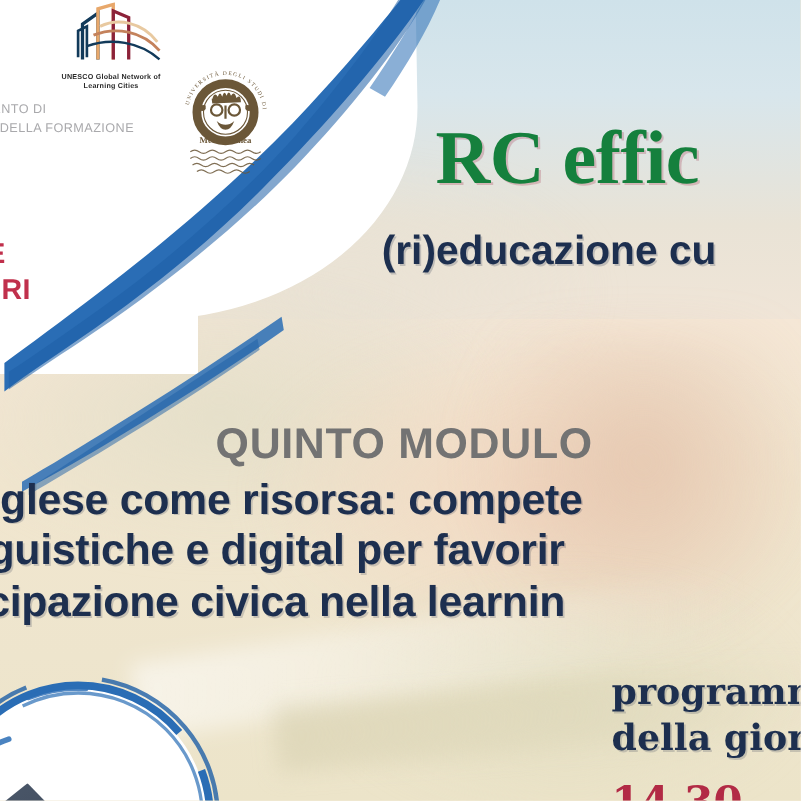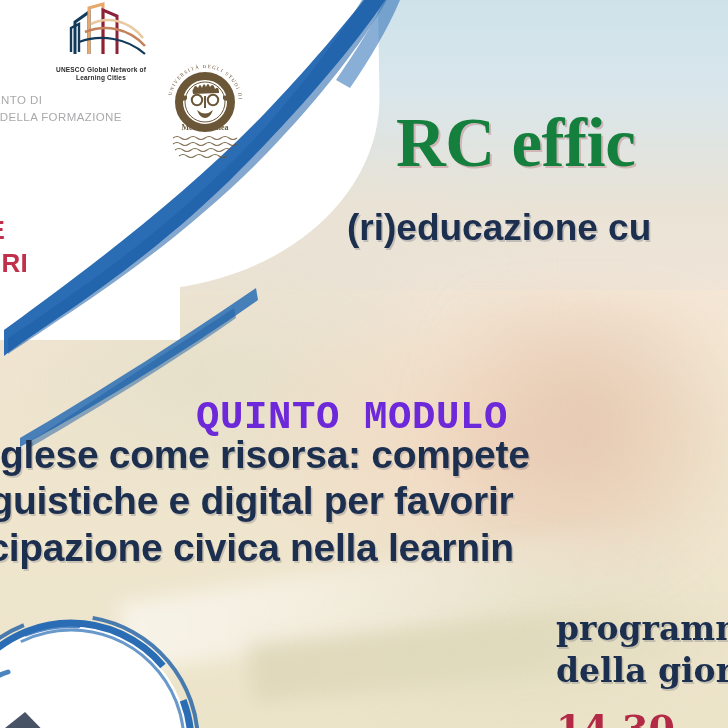--- a/index.html
+++ b/index.html
@@ -101,24 +101,23 @@
   .title-sub{
     position:absolute;left:306px;top:205px;
     font-family:Liberation Sans, sans-serif;font-weight:bold;
     color:#1d2f4f;font-size:37px;line-height:1.22;white-space:nowrap;
     text-shadow:1.5px 1.5px 0 rgba(20,35,65,.2);
     margin-left:41px;
   }
 
   
   .module-label{
-    position:absolute;left:196px;top:396px;
-    color:#6d28d9;font-weight:bold;font-size:39px;letter-spacing:.6px;
+    position:absolute;left:196px;top:382px;
+    color:#737373;font-weight:bold;font-size:39px;letter-spacing:.6px;
     white-space:nowrap;
-    font-family:Liberation Mono, monospace;
   }
   .module-body{
     position:absolute;left:-34px;top:432px;
     color:#1d2f4f;font-weight:bold;font-size:39px;line-height:1.19;
     white-space:nowrap;letter-spacing:-.3px;
     text-shadow:1.5px 1.5px 0 rgba(20,35,65,.18);
   }
 
   
   .programme{

